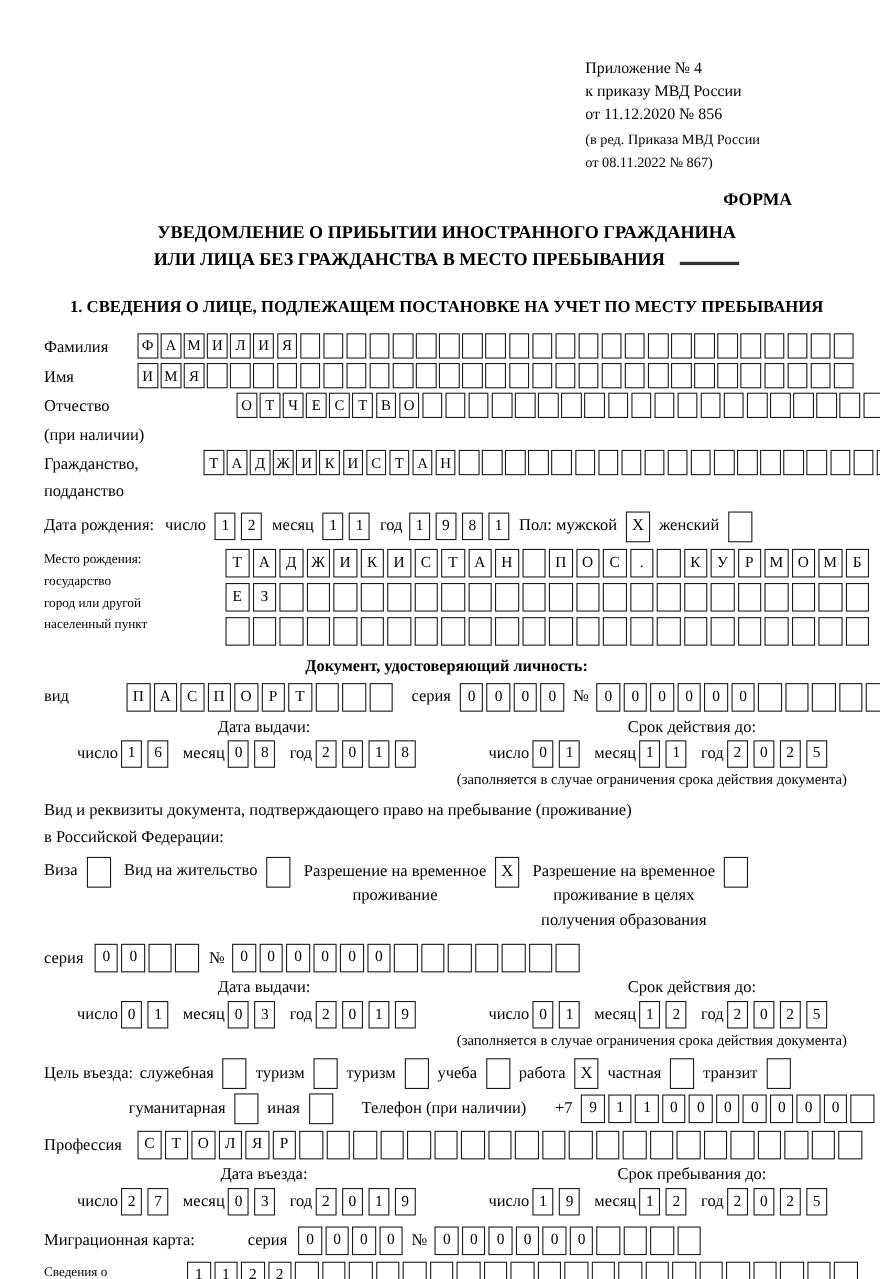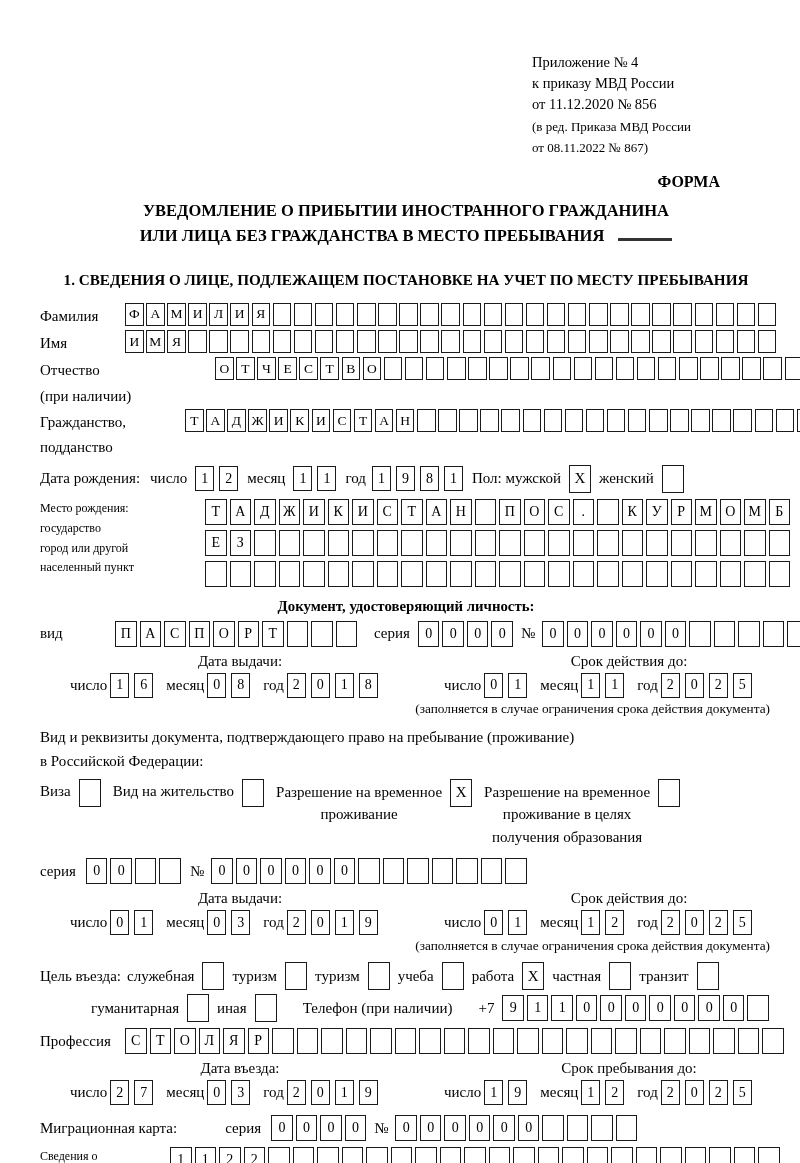--- a/index.html
+++ b/index.html
@@ -557,21 +557,21 @@
     <span class="t">частная</span>
     <span class="boxes">
         <span class="box cb"></span>
       </span>
     <span class="t">транзит</span>
     <span class="boxes">
         <span class="box cb"></span>
       </span>
   </div>
 
-  <div class="inline-items" style="margin-left:51px">
+  <div class="inline-items" style="margin-left:77px">
     <span class="t">гуманитарная</span>
     <span class="boxes">
         <span class="box cb"></span>
       </span>
     <span class="t">иная</span>
     <span class="boxes">
         <span class="box cb"></span>
       </span>
     <span class="t" style="margin-left:18px">Телефон (при наличии)</span>
     <span class="t" style="margin:0 8px 0 26px">+7</span>

